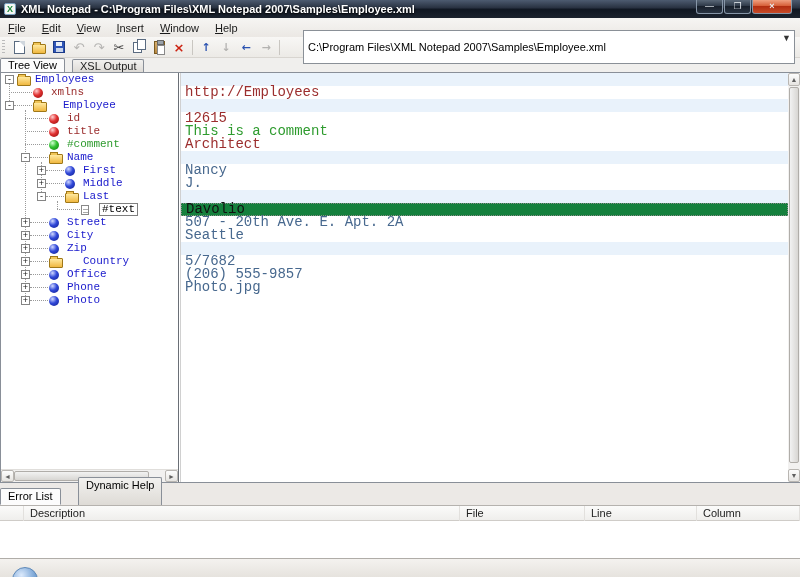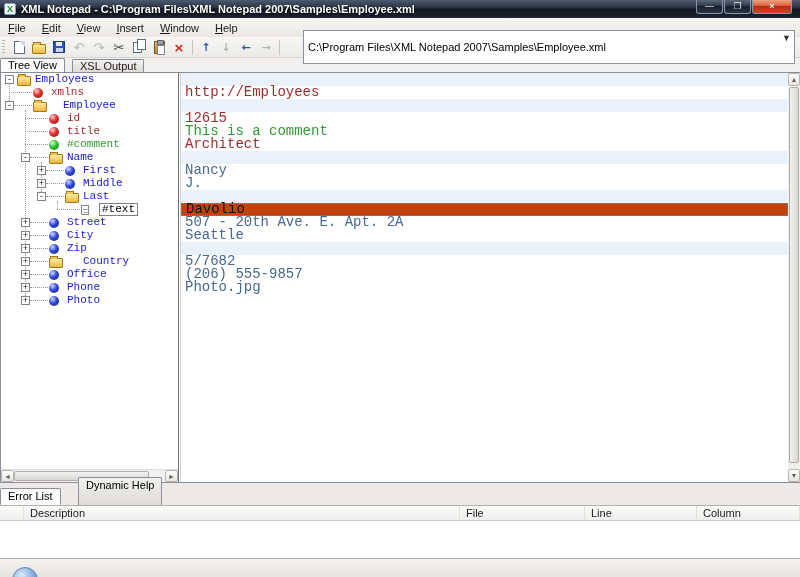--- a/index.html
+++ b/index.html
@@ -102,21 +102,21 @@
   .ic-textnode { width:8px; height:10px; background:#fff; border:1px solid #888; margin-top:1px;
     background-image:repeating-linear-gradient(#fff 0 2px, #aaa 2px 3px); background-size:6px 9px; background-position:1px 1px; background-repeat:no-repeat; }
   .tlabel { position:absolute; top:0; }
   .tlabel.selected { border:1px solid #7f7f7f; background:#fff; padding:0 2px; line-height:11px; top:0; }
   .c-element { color:#1919cc; } .c-attr { color:#9b2d2d; } .c-comment { color:#2e9b2e; } .c-text { color:#000; }
 
   
   .vrow { position:relative; height:13px; font-family:"Liberation Mono", monospace; font-size:14px; line-height:12px;
     padding-left:4px; white-space:nowrap; }
   .vrow.container { background:#e9f2fb; }
-  .vrow.selected { border:1px dotted #8a8a8a; background:#c2410c; line-height:10px; }
+  .vrow.selected { border:1px dotted #8a8a8a; background:#15803d; line-height:10px; }
   .v-attr { color:#9b2d2d; } .v-text { color:#47688e; } .v-comment { color:#2e9b2e; } .v-selected { color:#111; }
 
   
   .bottom-gap { position:absolute; left:0; top:483px; width:800px; height:4px; background:#ece9e6; }
   .bottom-tabs { position:absolute; left:0; top:487px; width:800px; height:18px; background:#ece9e6; }
   .btab { position:absolute; bottom:0; border:1px solid #898f98; border-radius:2px 2px 0 0; padding:0 7px; line-height:15px; }
   .btab.active { background:#fcfcfc; height:17px; border-bottom:1px solid #fcfcfc; z-index:2; }
   .btab.inactive { background:linear-gradient(#f2f1ef,#dedbd6); height:28px; border-bottom:none; }
   .error-header { position:absolute; left:0; top:505px; width:800px; height:16px;
     background:linear-gradient(#fbfbfa,#efeeec); border-top:1px solid #b5b2ae; border-bottom:1px solid #cfccc8; }

